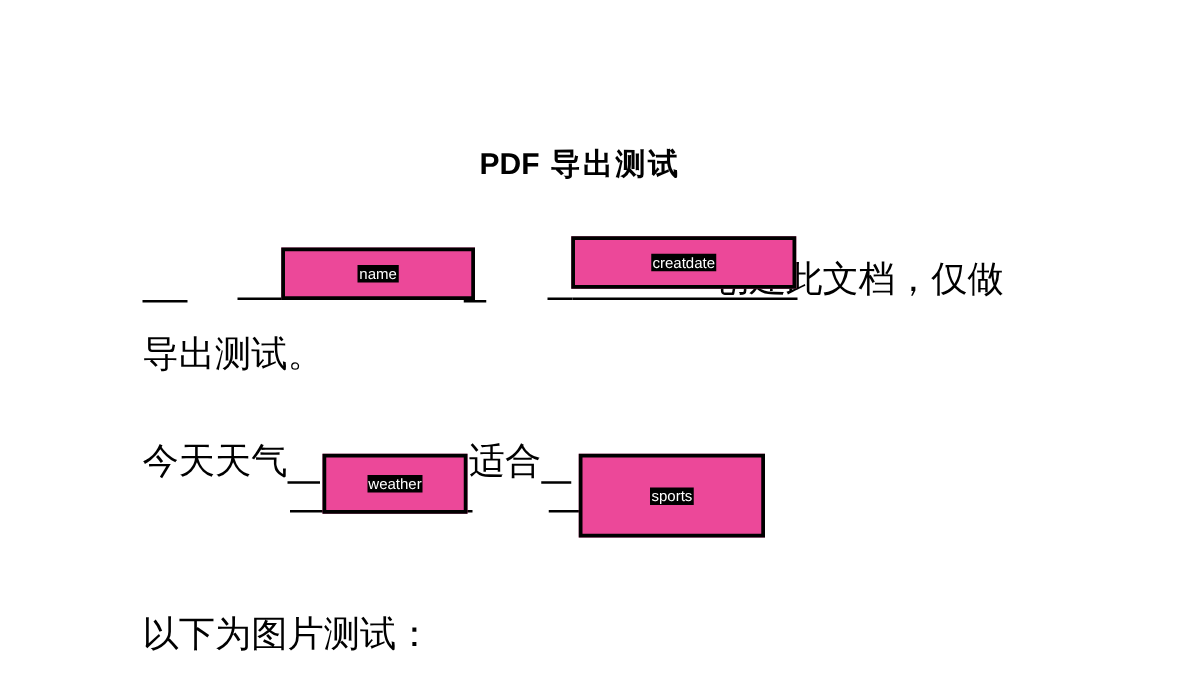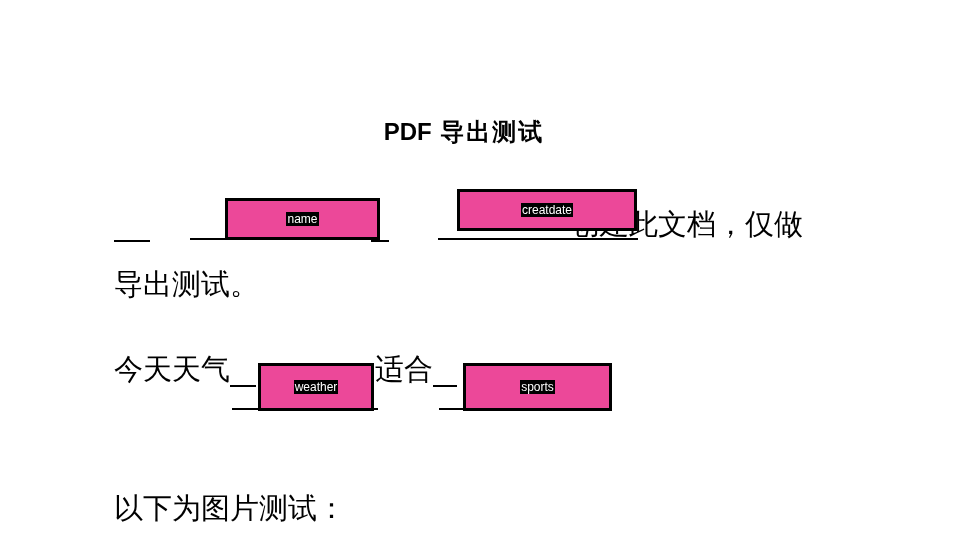--- a/index.html
+++ b/index.html
@@ -95,21 +95,21 @@
     color: #ffffff;
     background: #000000;
     padding: 0 1px;
     white-space: nowrap;
     letter-spacing: 0px;
   }
 
   #field-name      { left: 225px; top: 198px; width: 155px; height: 42px; }
   #field-creatdate { left: 457px; top: 189px; width: 180px; height: 42px; }
   #field-weather   { left: 258px; top: 363px; width: 116px; height: 48px; }
-  #field-sports    { left: 463px; top: 363px; width: 149px; height: 48px; }
+  #field-sports    { left: 463px; top: 363px; width: 149px; height: 67px; }
 
   
   .rule {
     position: absolute;
     height: 0;
     border-bottom: 2px solid #000000;
   }
   #rule-name-left      { left: 190px; top: 238px; width: 36px; }
   #rule-name-under     { left: 226px; top: 238px; width: 154px; }
   #rule-creatdate-left { left: 438px; top: 238px; width: 20px; }

